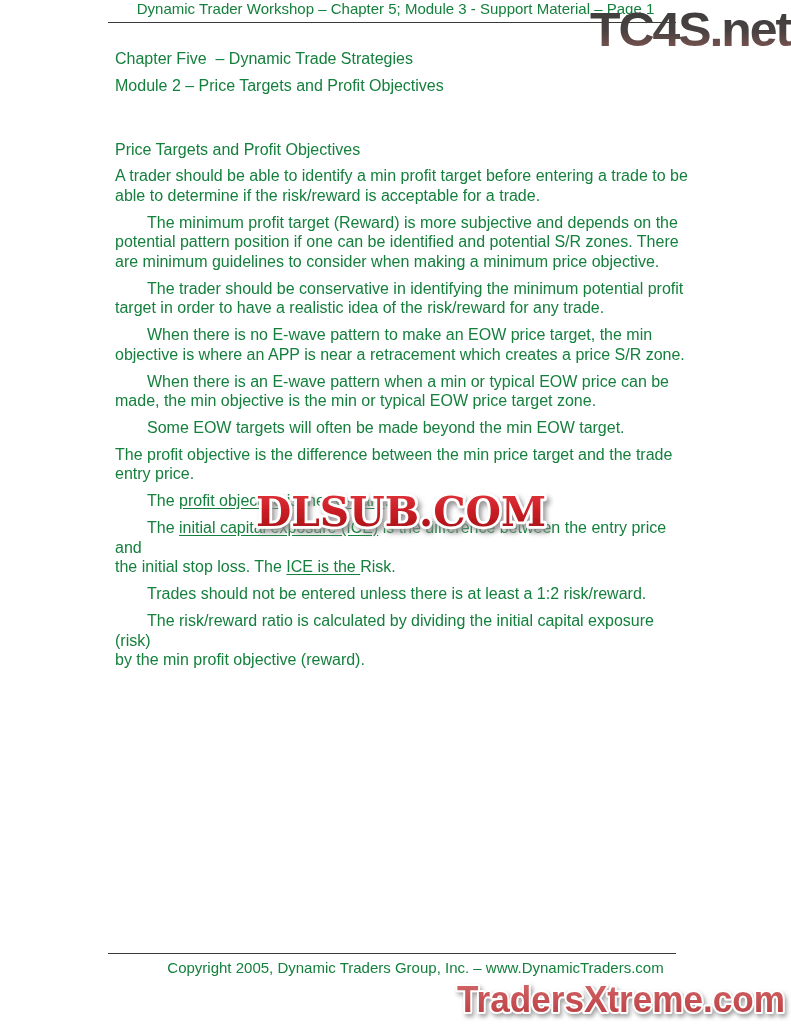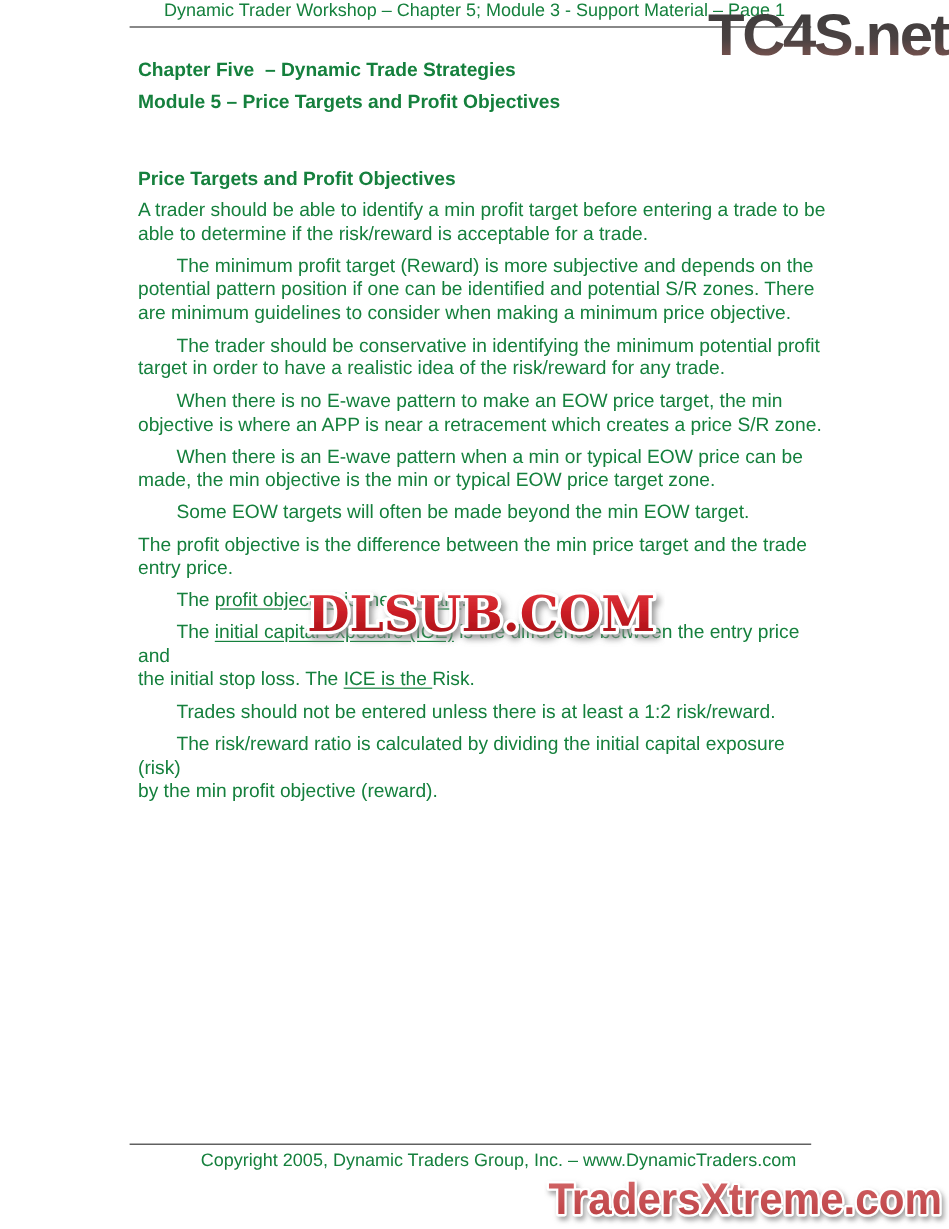--- a/index.html
+++ b/index.html
@@ -23,21 +23,21 @@
     border-top:1.6px solid #3a3a3a;
     width:568px;
     margin:4px 0 0 108px;
   }
   
   .content{
     margin-left:115px;
     width:575px;
   }
   .h-bold{
-    font-weight:bold;
+    font-weight:normal;
     font-size:16px;
     line-height:19px;
     white-space:pre-wrap;
     margin:0;
   }
   .h-chapter{margin-top:26px;}
   .h-module{margin-top:8px;}
   .h-section1{margin-top:45px;}
   .h-section2{margin-top:34px;}
   .para{
@@ -89,21 +89,21 @@
     </svg>
   </div>
 
   <div class="header">
     <div class="header-title">Dynamic Trader Workshop – Chapter 5; Module 3 - Support Material – Page 1</div>
     <hr class="rule">
   </div>
 
   <div class="content">
     <p class="h-bold h-chapter">Chapter Five  – Dynamic Trade Strategies</p>
-    <p class="h-bold h-module">Module 5 – Price Targets and Profit Objectives</p>
+    <p class="h-bold h-module">Module 2 – Price Targets and Profit Objectives</p>
 
     <p class="h-bold h-section1">Price Targets and Profit Objectives</p>
     <p class="para first-para">A trader should be able to identify a min profit target before entering a trade to be
 able to determine if the risk/reward is acceptable for a trade.</p>
     <p class="para indent">The minimum profit target (Reward) is more subjective and depends on the
 potential pattern position if one can be identified and potential S/R zones. There
 are minimum guidelines to consider when making a minimum price objective.</p>
     <p class="para indent">The trader should be conservative in identifying the minimum potential profit
 target in order to have a realistic idea of the risk/reward for any trade.</p>
     <p class="para indent">When there is no E-wave pattern to make an EOW price target, the min

